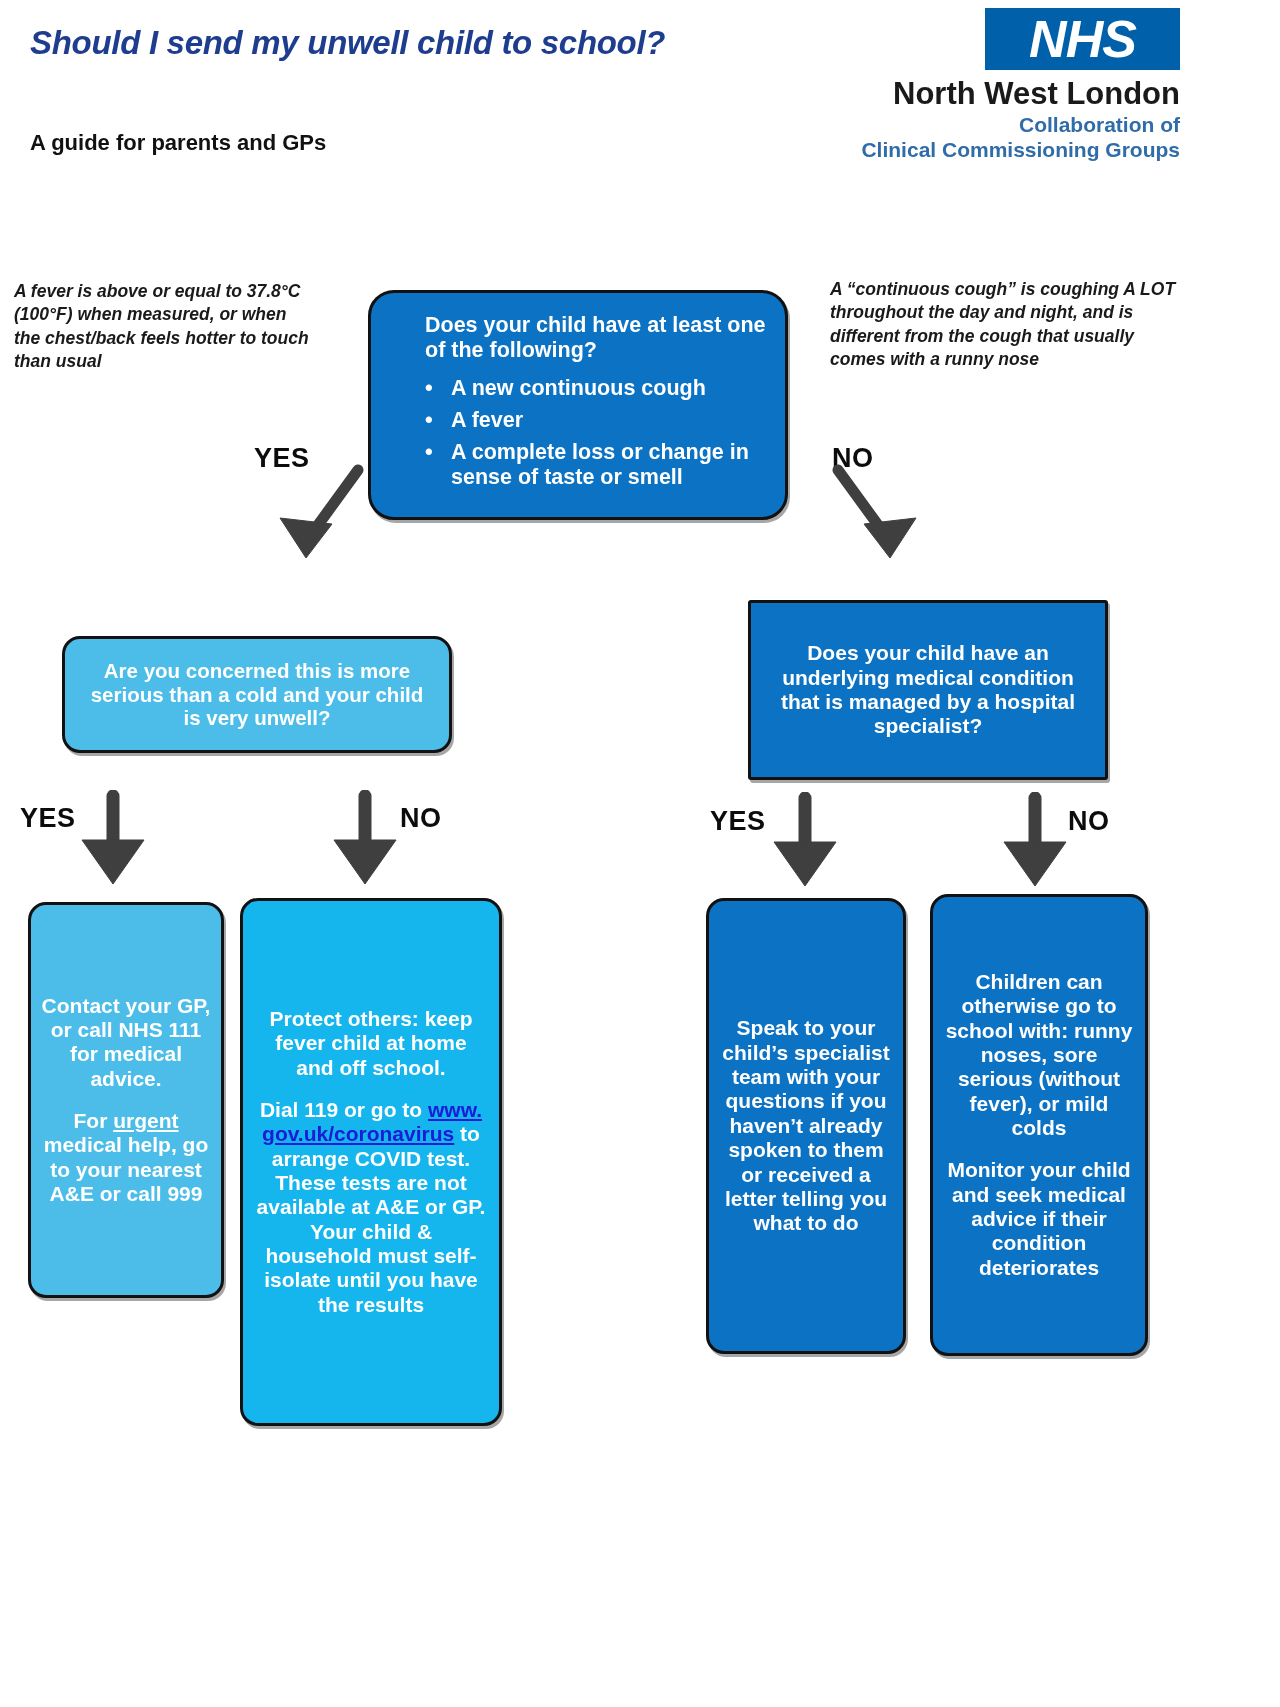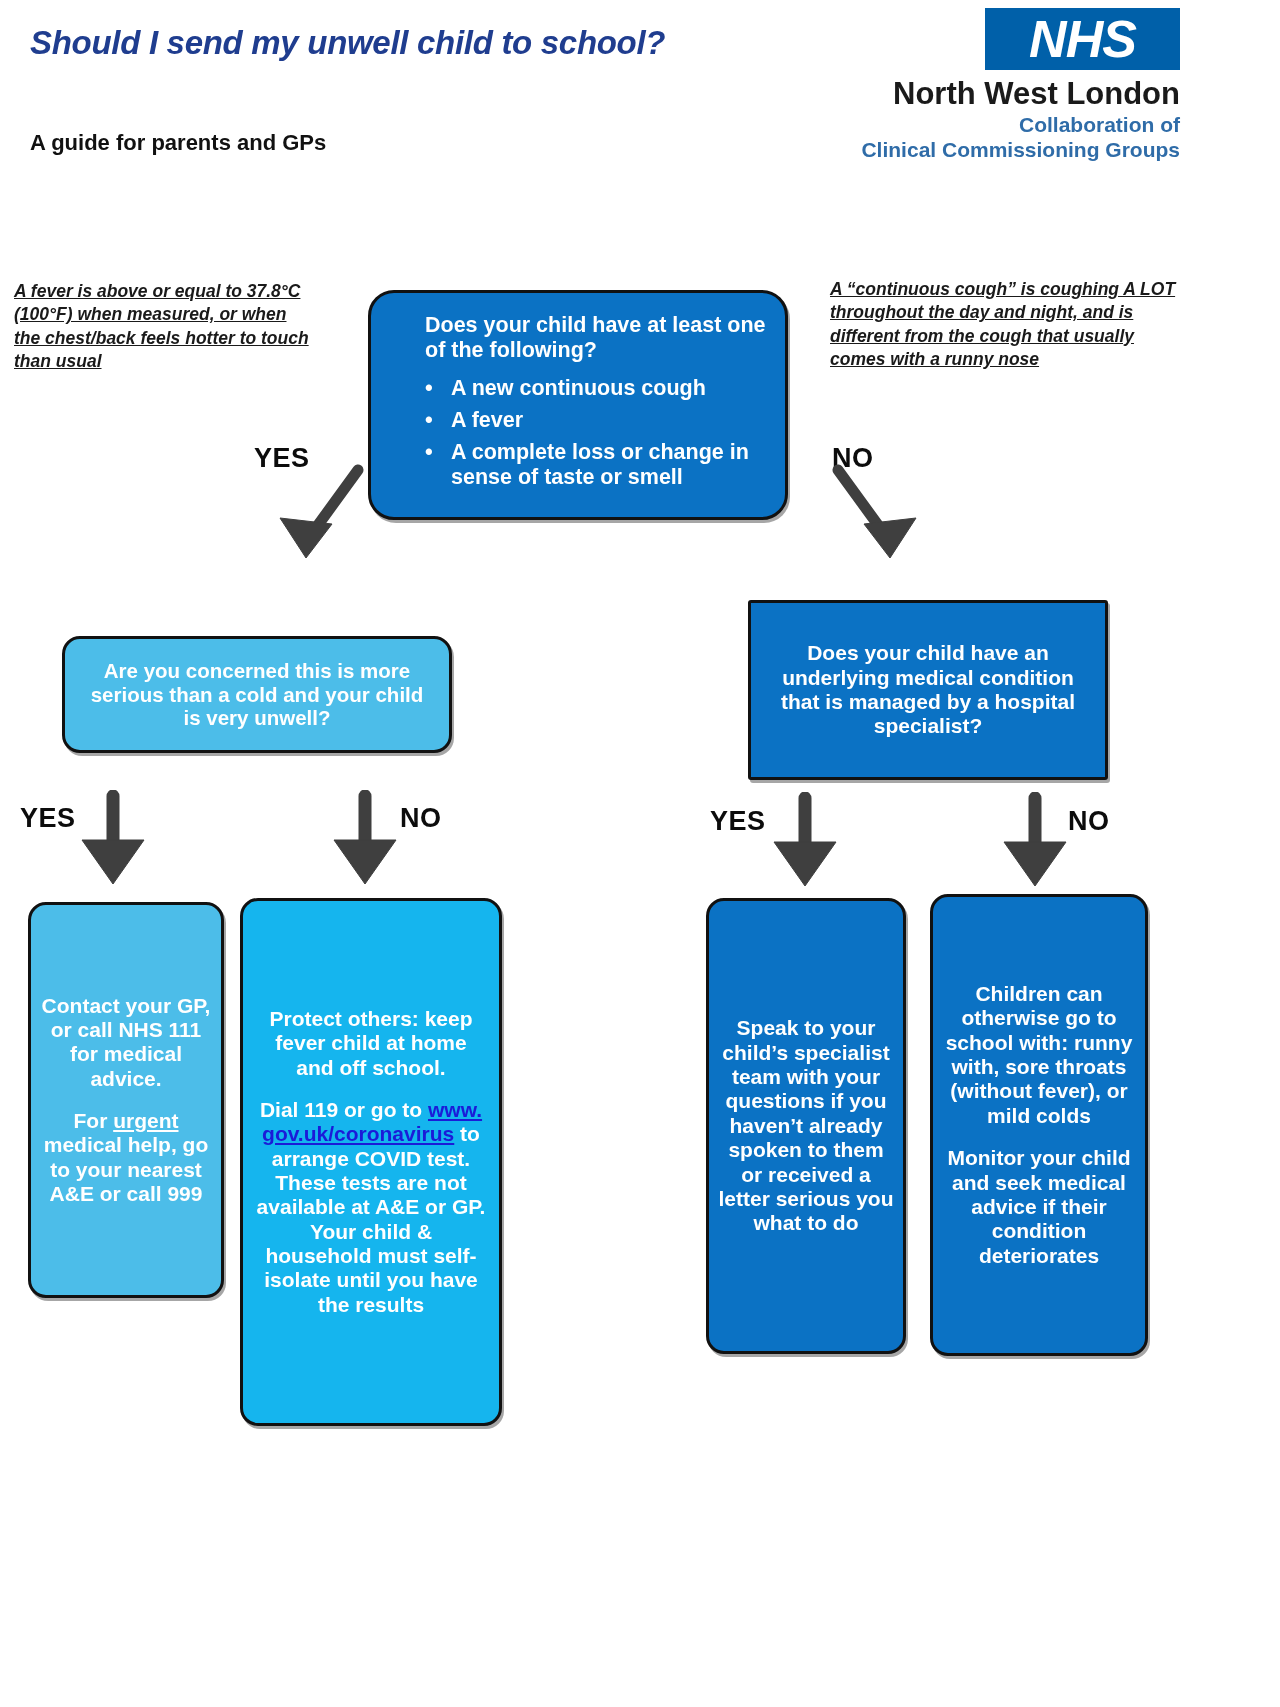--- a/index.html
+++ b/index.html
@@ -43,21 +43,21 @@
   }
   .nhs-line3{
     position:absolute;right:0;top:130px;width:330px;text-align:right;
     font-size:21px;font-weight:bold;color:#2f6ca8;white-space:nowrap;
   }
 
   
   .note{
     position:absolute;
     font-size:17.5px;font-style:italic;font-weight:bold;
-    color:#1a1a1a;line-height:1.33;text-decoration:underline;
+    color:#1a1a1a;line-height:1.33;
   }
   #note-fever{left:14px;top:280px;width:300px;}
   #note-cough{left:830px;top:278px;width:350px;}
 
   
   .box{
     position:absolute;
     border:3px solid #111;
     border-radius:22px;
     box-sizing:border-box;
@@ -234,22 +234,22 @@
     <div><span>For </span><span class="u">urgent</span><span> medical help, go to your nearest A&amp;E or call 999</span></div>
   </div>
 
   <div class="box blue-bright" id="box-protect">
     <div>Protect others: keep fever child at home and off school.</div>
     <div class="spacer"></div>
     <div><span>Dial 119 or go to </span><span class="link">www.gov.uk/coronavirus</span><span> to arrange COVID test. These tests are not available at A&amp;E or GP. Your child &amp; household must self-isolate until you have the results</span></div>
   </div>
 
   <div class="box blue-dark" id="box-specialist">
-    <div>Speak to your child’s specialist team with your questions if you haven’t already spoken to them or received a letter serious you what to do</div>
+    <div>Speak to your child’s specialist team with your questions if you haven’t already spoken to them or received a letter telling you what to do</div>
   </div>
 
   <div class="box blue-dark" id="box-otherwise">
-    <div>Children can otherwise go to school with: runny with, sore throats (without fever), or mild colds</div>
+    <div>Children can otherwise go to school with: runny noses, sore serious (without fever), or mild colds</div>
     <div class="spacer"></div>
     <div>Monitor your child and seek medical advice if their condition deteriorates</div>
   </div>
 
 </div>
 
 </body></html>

